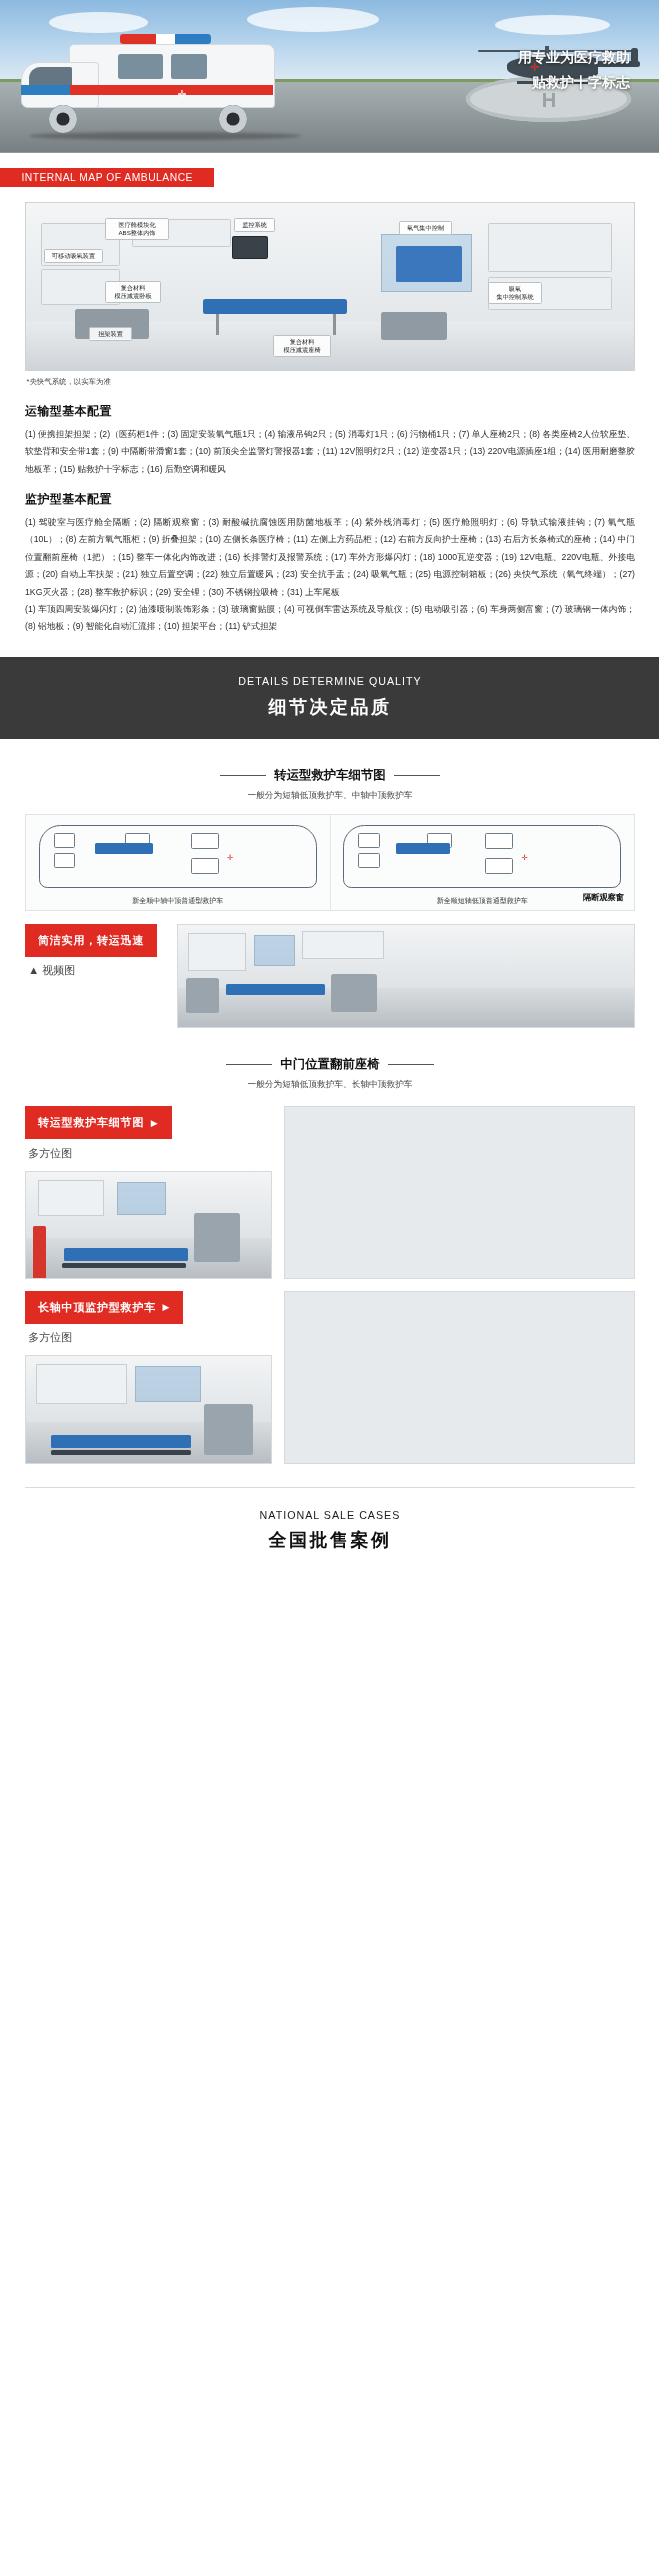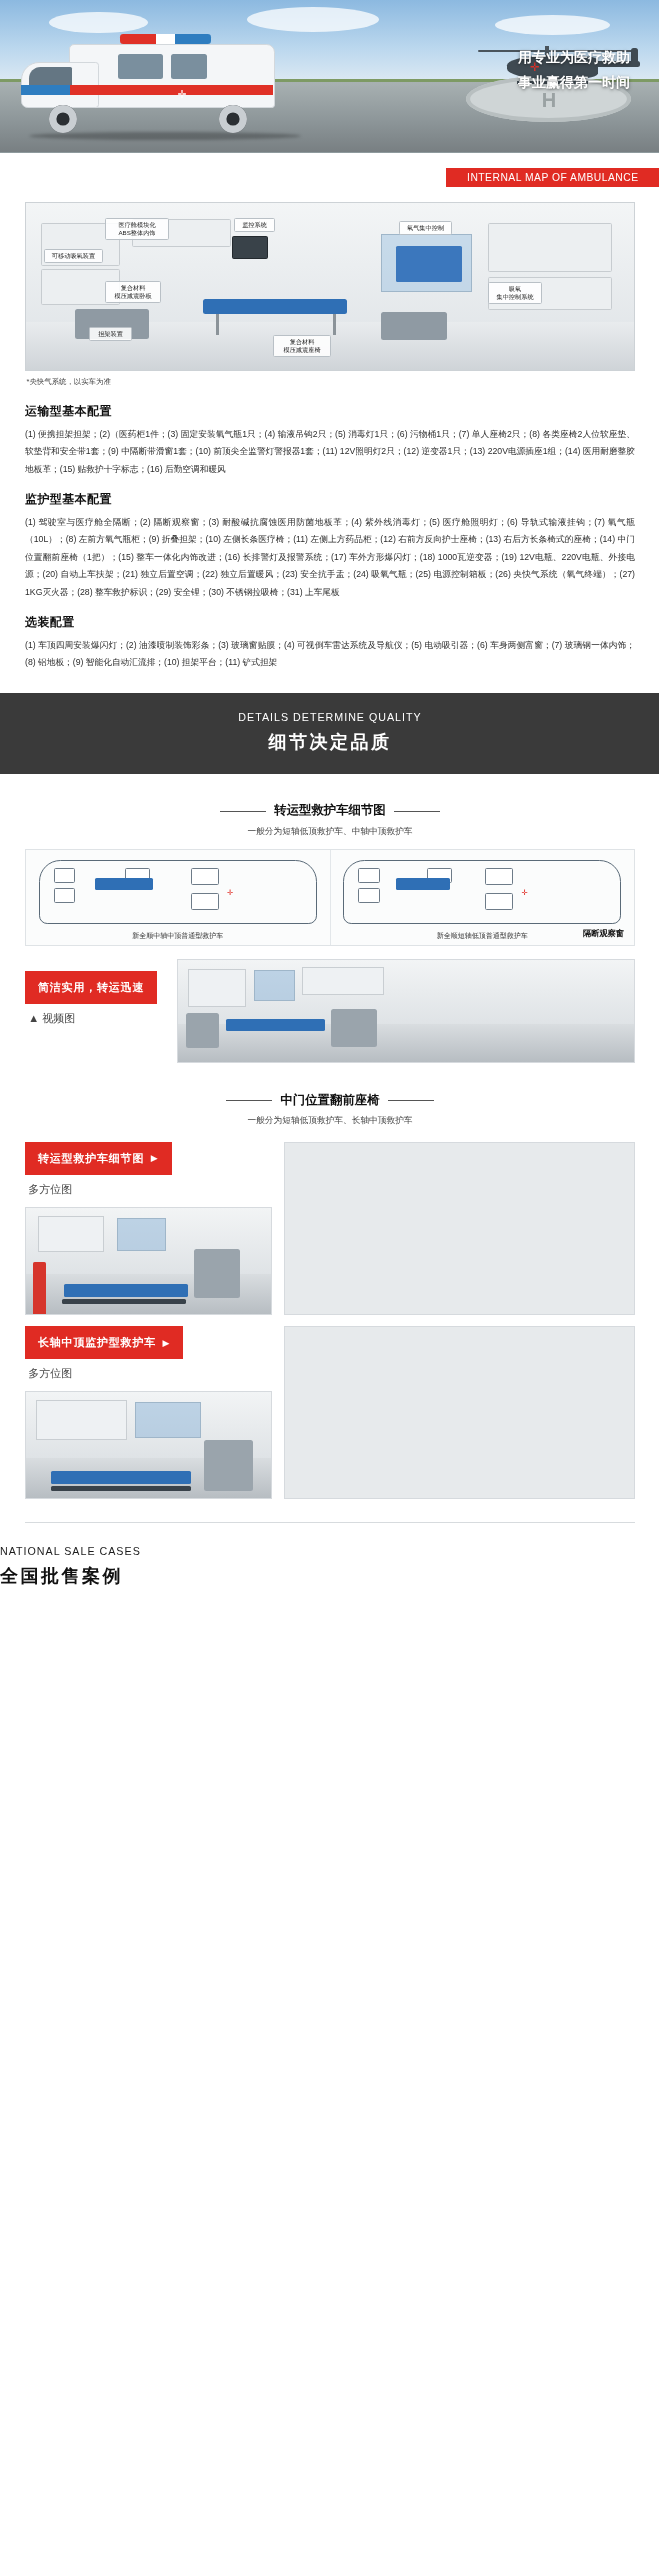--- a/index.html
+++ b/index.html
@@ -123,21 +123,21 @@
     background: rgba(0,0,0,.25); border-radius: 50%; filter: blur(1.6px);
   }
 
   .hero-text {
     position: absolute; right: 30px; top: 45px; text-align: right;
     color: #ffffff; font-weight: bold; font-size: 14px; line-height: 1.75;
     text-shadow: 0 0.8px 3.3px rgba(0,0,0,.55);
   }
 
   
-  .title-block { text-align: right; padding: 15px 0 8.2px; margin-left: 24px; }
+  .title-block { text-align: left; padding: 15px 0 8.2px; }
   .title-en {
     display: inline-block;
     background: #e02b23; color: #fff;
     font-size: 10.3px; letter-spacing: 0.5px;
     padding: 4.1px 21.4px;
   }
   .title-cn {
     display: block; margin-top: 5.8px;
     font-size: 18px; font-weight: bold; color: #1b1b1b; letter-spacing: 1.6px;
   }
@@ -247,21 +247,21 @@
   }
 
   
   .photo-row { display: flex; gap: 11.5px; padding: 13px 25px 0; align-items: flex-start; }
   .red-label {
     background: #e02b23; color: #fff; font-weight: bold;
     font-size: 11px; padding: 9px 13px; display: inline-flex; align-items: center; gap: 6.6px;
     letter-spacing: 0.8px;
   }
   .red-label .tri { font-size: 9px; }
-  .label-col { width: 140px; margin-top: 12px; }
+  .label-col { width: 140px; }
   .label-sub {
     font-size: 11px; color: #444; margin-top: 6.6px; padding-left: 3.3px;
   }
   .photo {
     flex: 1; height: 104px; position: relative; overflow: hidden;
     background: #e7eaec; border: 0.8px solid #d6dade;
   }
   .photo .p-floor { position: absolute; left: 0; bottom: 0; width: 100%; height: 38%; background: linear-gradient(to bottom,#d9dde0,#b7bdc2); }
   .photo .p-wall  { position: absolute; left: 0; top: 0; width: 100%; height: 62%; background: linear-gradient(to bottom,#f2f4f5,#dfe3e6); }
   .photo .p-cab   { position: absolute; background: #eef1f3; border: 0.8px solid #c9ced2; }
@@ -271,21 +271,21 @@
   .photo .p-red   { position: absolute; background: #d6352c; border-radius: 1.6px; }
   .photo .p-glass { position: absolute; background: rgba(140,180,215,.5); border: 0.8px solid #9fb6c9; }
 
   .big-photo-row { display: flex; gap: 11.5px; padding: 11.5px 25px 0; }
   .big-photo { flex: 1; height: 173px; position: relative; overflow: hidden; background: #e7eaec; border: 0.8px solid #d6dade; }
 
   .stack-left { width: 247px; display: flex; flex-direction: column; gap: 10px; }
 
   
   .footer-divider { height: 0.8px; background: #d7dbde; margin: 23px 25px 0; }
-  .footer-block { text-align: left; padding: 21.4px 0 25px; }
+  .footer-block { text-align: center; padding: 21.4px 0 25px; }
   .footer-block .en { font-size: 10.7px; letter-spacing: 1px; color: #1b1b1b; }
   .footer-block .cn { font-size: 18px; font-weight: bold; letter-spacing: 2.5px; margin-top: 7.4px; color: #111; }
 </style>
 </head>
 <body>
 
 <div class="page">
 
   <div class="hero">
     <div class="sky"></div>
@@ -317,21 +317,21 @@
       <div class="stripe2"></div>
       <div class="stripe"></div>
       <div class="lightbar"></div>
       <div class="redcross">✛</div>
       <div class="wheel w1"></div>
       <div class="wheel w2"></div>
     </div>
 
     <div class="hero-text">
       <div>用专业为医疗救助</div>
-      <div>事业赢得第一时间</div>
+      <div>贴救护十字标志</div>
     </div>
   </div>
 
   <div class="title-block">
     <span class="title-en">INTERNAL MAP OF AMBULANCE</span>
   </div>
 
   <div class="interior-wrap">
     <div class="interior">
       <div class="wall"></div>
@@ -368,21 +368,20 @@
     <div class="interior-note">*央快气系统，以实车为准</div>
   </div>
 
   <div class="spec">
     <h3>运输型基本配置</h3>
     <p>(1) 便携担架担架；(2)（医药柜1件；(3) 固定安装氧气瓶1只；(4) 输液吊钩2只；(5) 消毒灯1只；(6) 污物桶1只；(7) 单人座椅2只；(8) 各类座椅2人位软座垫、软垫背和安全带1套；(9) 中隔断带滑窗1套；(10) 前顶尖全监警灯警报器1套；(11) 12V照明灯2只；(12) 逆变器1只；(13) 220V电源插座1组；(14) 医用耐磨整胶地板革；(15) 贴救护十字标志；(16) 后勤空调和暖风</p>
 
     <h3>监护型基本配置</h3>
     <p>(1) 驾驶室与医疗舱全隔断；(2) 隔断观察窗；(3) 耐酸碱抗腐蚀医用防菌地板革；(4) 紫外线消毒灯；(5) 医疗舱照明灯；(6) 导轨式输液挂钩；(7) 氧气瓶（10L）；(8) 左前方氧气瓶柜；(9) 折叠担架；(10) 左侧长条医疗椅；(11) 左侧上方药品柜；(12) 右前方反向护士座椅；(13) 右后方长条椅式的座椅；(14) 中门位置翻前座椅（1把）；(15) 整车一体化内饰改进；(16) 长排警灯及报警系统；(17) 车外方形爆闪灯；(18) 1000瓦逆变器；(19) 12V电瓶、220V电瓶、外接电源；(20) 自动上车扶架；(21) 独立后置空调；(22) 独立后置暖风；(23) 安全抗手盂；(24) 吸氧气瓶；(25) 电源控制箱板；(26) 央快气系统（氧气终端）；(27) 1KG灭火器；(28) 整车救护标识；(29) 安全锂；(30) 不锈钢拉吸椅；(31) 上车尾板</p>
 
-    <h3>选装配置</h3>
     <p>(1) 车顶四周安装爆闪灯；(2) 油漆喷制装饰彩条；(3) 玻璃窗贴膜；(4) 可视倒车雷达系统及导航仪；(5) 电动吸引器；(6) 车身两侧富窗；(7) 玻璃钢一体内饰；(8) 铝地板；(9) 智能化自动汇流排；(10) 担架平台；(11) 铲式担架</p>
   </div>
 
   <div class="dark-banner">
     <div class="en">DETAILS DETERMINE QUALITY</div>
     <div class="cn">细节决定品质</div>
   </div>
 
   <div class="sub-head">
     <div class="line-title">转运型救护车细节图</div>

